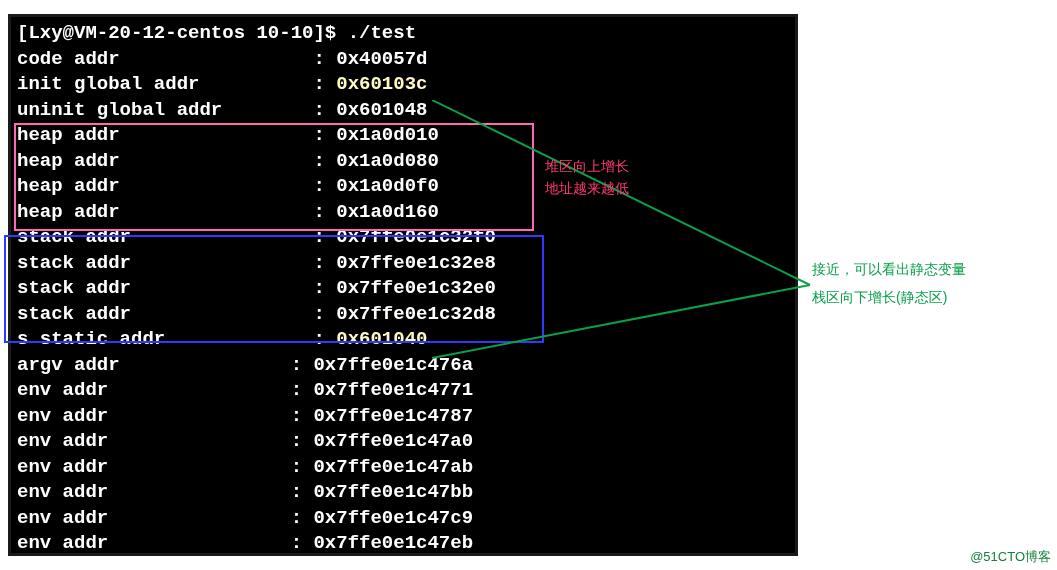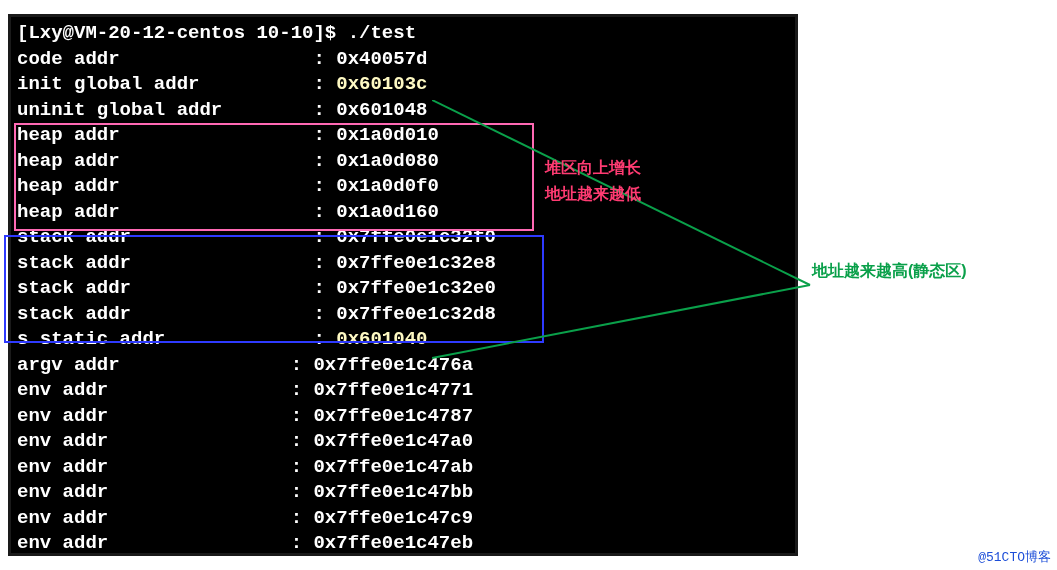--- a/index.html
+++ b/index.html
@@ -51,22 +51,22 @@
       left: 4px;
       top: 235px;
       width: 540px;
       height: 108px;
       border: 2px solid #2e3aff;
       pointer-events: none;
     }
     .annotation {
       position: absolute;
       font-family: "Microsoft YaHei", sans-serif;
-      font-size: 16px;
-      font-weight: bold;
+      font-size: 14px;
+      font-weight: normal;
       line-height: 1.6;
     }
     .heap-note {
       left: 545px;
       top: 155px;
       color: #ff3b72;
     }
     .stack-note {
       left: 546px;
       top: 268px;
@@ -75,23 +75,23 @@
     .static-note {
       left: 812px;
       top: 255px;
       color: #0aa04a;
       line-height: 2.0;
     }
     .watermark {
       position: absolute;
       right: 6px;
       bottom: 4px;
-      color: #1d4ed8;
+      color: #15803d;
       font-size: 13px;
-      font-family: Liberation Mono, monospace;
+      font-family: Liberation Sans, sans-serif;
     }
     
     .v-connector {
       position: absolute;
       left: 432px;
       top: 100px;
       width: 400px;
       height: 280px;
       pointer-events: none;
     }
@@ -134,16 +134,17 @@
 
 <div class="annotation heap-note">
   <div>堆区向上增长</div>
   <div>地址越来越低</div>
 </div>
 
 <div class="annotation stack-note">
 </div>
 
 <div class="annotation static-note">
-  <div>地址越来越高(静态区)</div>
+  <div>接近，可以看出静态变量</div>
+  <div>栈区向下增长(静态区)</div>
 </div>
 
 <div class="watermark">@51CTO博客</div>
 
 </body></html>

